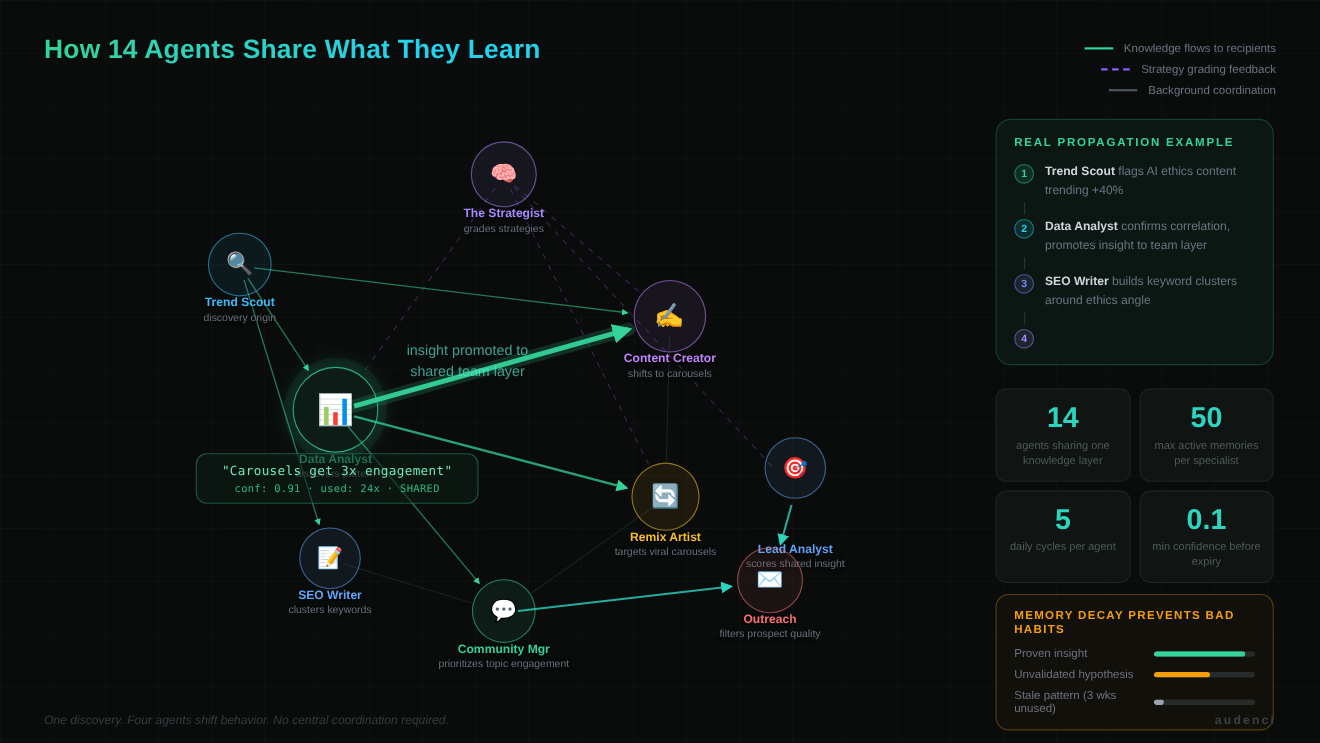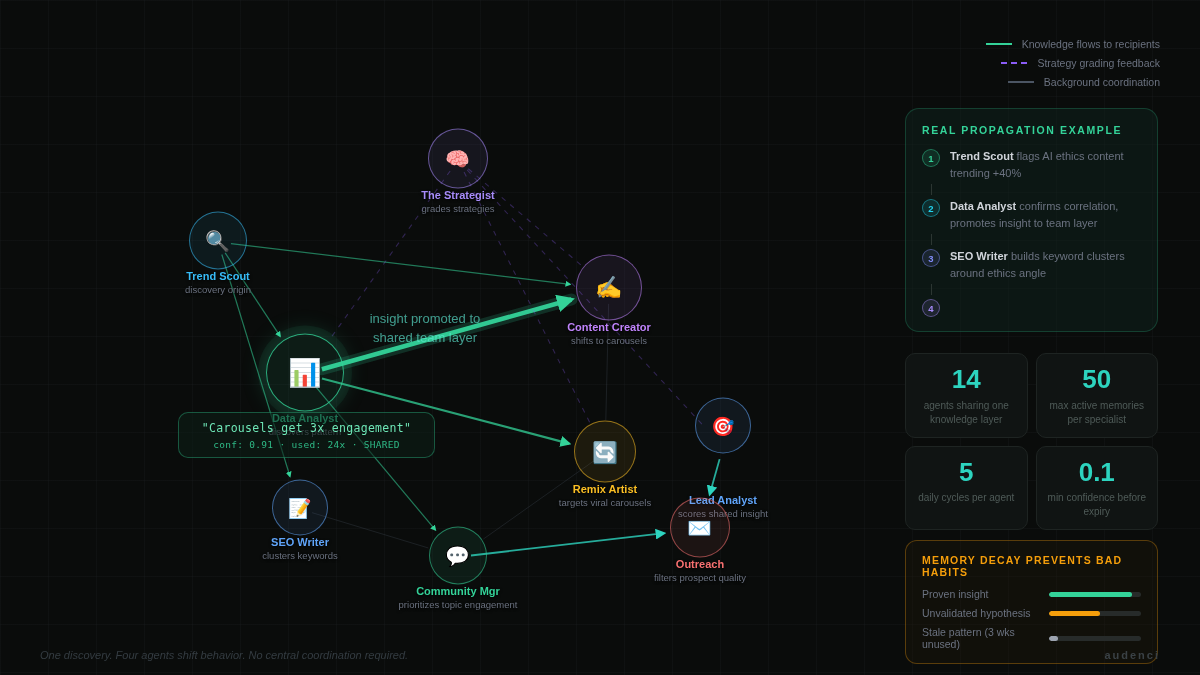--- a/index.html
+++ b/index.html
@@ -93,20 +93,21 @@
   
   .footer-note { position:absolute; left:40px; bottom:14px; font-size:11px; font-style:italic; color:#343c42; }
   .brand { position:absolute; right:40px; bottom:14px; font-size:11px; font-weight:700; letter-spacing:2px; color:#3a4145; }
 </style>
 </head>
 <body>
 
 <div class="grid-bg"></div>
 
 <div class="header">
+  <div class="title">How 14 Agents Share What They Learn</div>
 </div>
 
 <div class="legend">
     <div class="legend-row">
       <div class="legend-swatch" style="border-top-color: rgb(52, 211, 153); border-top-style: solid;"></div>
       <div class="legend-label">Knowledge flows to recipients</div>
     </div>
     <div class="legend-row">
       <div class="legend-swatch" style="border-top-color: rgb(139, 92, 246); border-top-style: dashed;"></div>
       <div class="legend-label">Strategy grading feedback</div>

